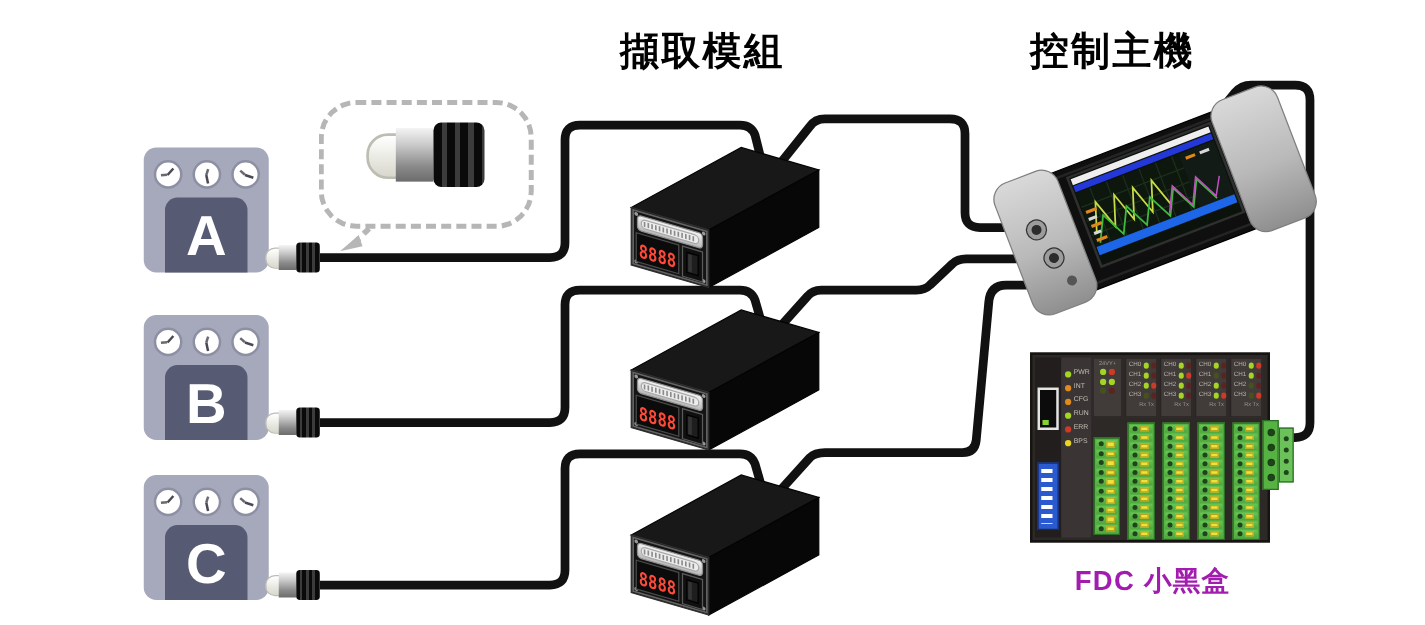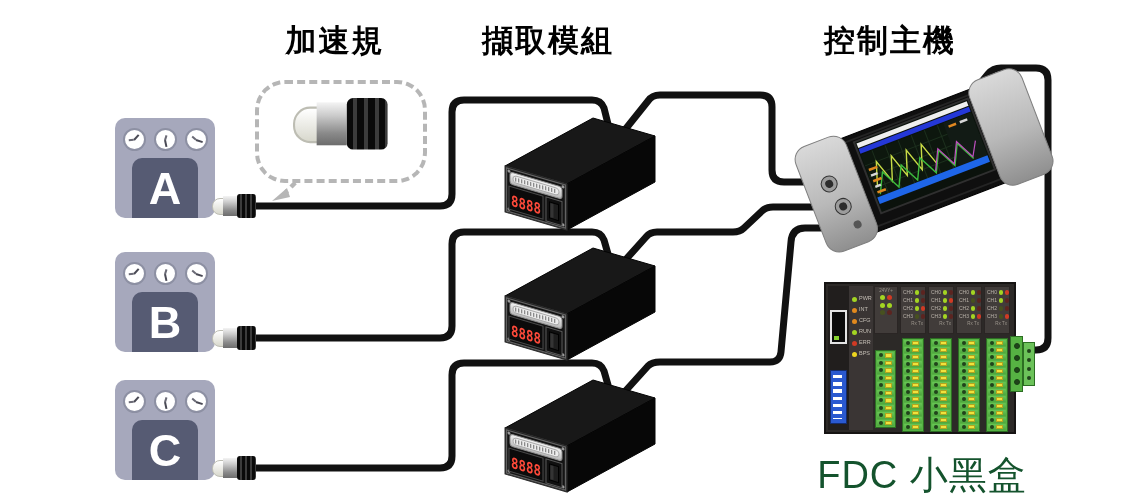--- a/index.html
+++ b/index.html
@@ -3,22 +3,22 @@
 <meta charset="utf-8">
 <style>
   html,body{margin:0;padding:0;background:#fff;}
   #stage{position:relative;width:1140px;height:500px;background:#fff;overflow:hidden;
          font-family:"Liberation Sans","DejaVu Sans",sans-serif;}
   #stage svg{position:absolute;left:0;top:0;pointer-events:none;}
   .layer-cables{z-index:1;}
   .layer-devices{z-index:2;}
   .h-label{position:absolute;transform:translateX(-50%);font-weight:bold;font-size:31px;
            color:#000;white-space:nowrap;z-index:4;letter-spacing:2px;}
-  .fdc-caption{position:absolute;transform:translateX(-50%);font-weight:normal;font-size:38px;
-           color:#14532d;white-space:nowrap;z-index:4;letter-spacing:1px;}
+  .fdc-caption{position:absolute;transform:translateX(-50%);font-weight:bold;font-size:22px;
+           color:#a21caf;white-space:nowrap;z-index:4;letter-spacing:1px;}
 
   
   .machine{position:absolute;left:115px;width:100px;height:100px;background:#a6a8bc;
            border-radius:10px;z-index:3;}
   .gauges{position:absolute;top:10px;left:0;right:0;display:flex;justify-content:center;gap:8px;}
   .gauge{width:19px;height:19px;background:#fff;border:2px solid #8d90a3;border-radius:50%;position:relative;}
   .gauge::before{content:"";position:absolute;left:calc(50% - 1px);bottom:50%;width:2px;height:7px;
                  background:#4a4a55;transform-origin:50% 100%;}
   .gauge::after{content:"";position:absolute;left:calc(50% - .75px);bottom:50%;width:1.5px;height:5px;
                 background:#6a6a75;transform-origin:50% 100%;}
@@ -192,22 +192,21 @@
       <g>
         <circle cx="-98" cy="-12" r="8" fill="#9c9c9c" stroke="#333"></circle>
         <circle cx="-98" cy="-12" r="4" fill="#2c2c2c"></circle>
         <circle cx="-93" cy="14" r="8" fill="#9c9c9c" stroke="#333"></circle>
         <circle cx="-93" cy="14" r="4" fill="#2c2c2c"></circle>
         <circle cx="-86" cy="36" r="4" fill="#555"></circle>
       </g>
     </g>
   </svg>
 
-  <div class="h-label" style="left:335px;top:20px">加速規</div>
-  <div class="h-label" style="left:548px;top:20px">擷取模組</div>
+  <div class="h-label" style="left:562px;top:20px">擷取模組</div>
   <div class="h-label" style="left:890px;top:20px">控制主機</div>
 
   <div class="machine" style="top:118px">
     <div class="gauges">
       <div class="gauge"></div>
       <div class="gauge"></div>
       <div class="gauge"></div>
     </div>
     <div class="panel">
       <span>A</span>

